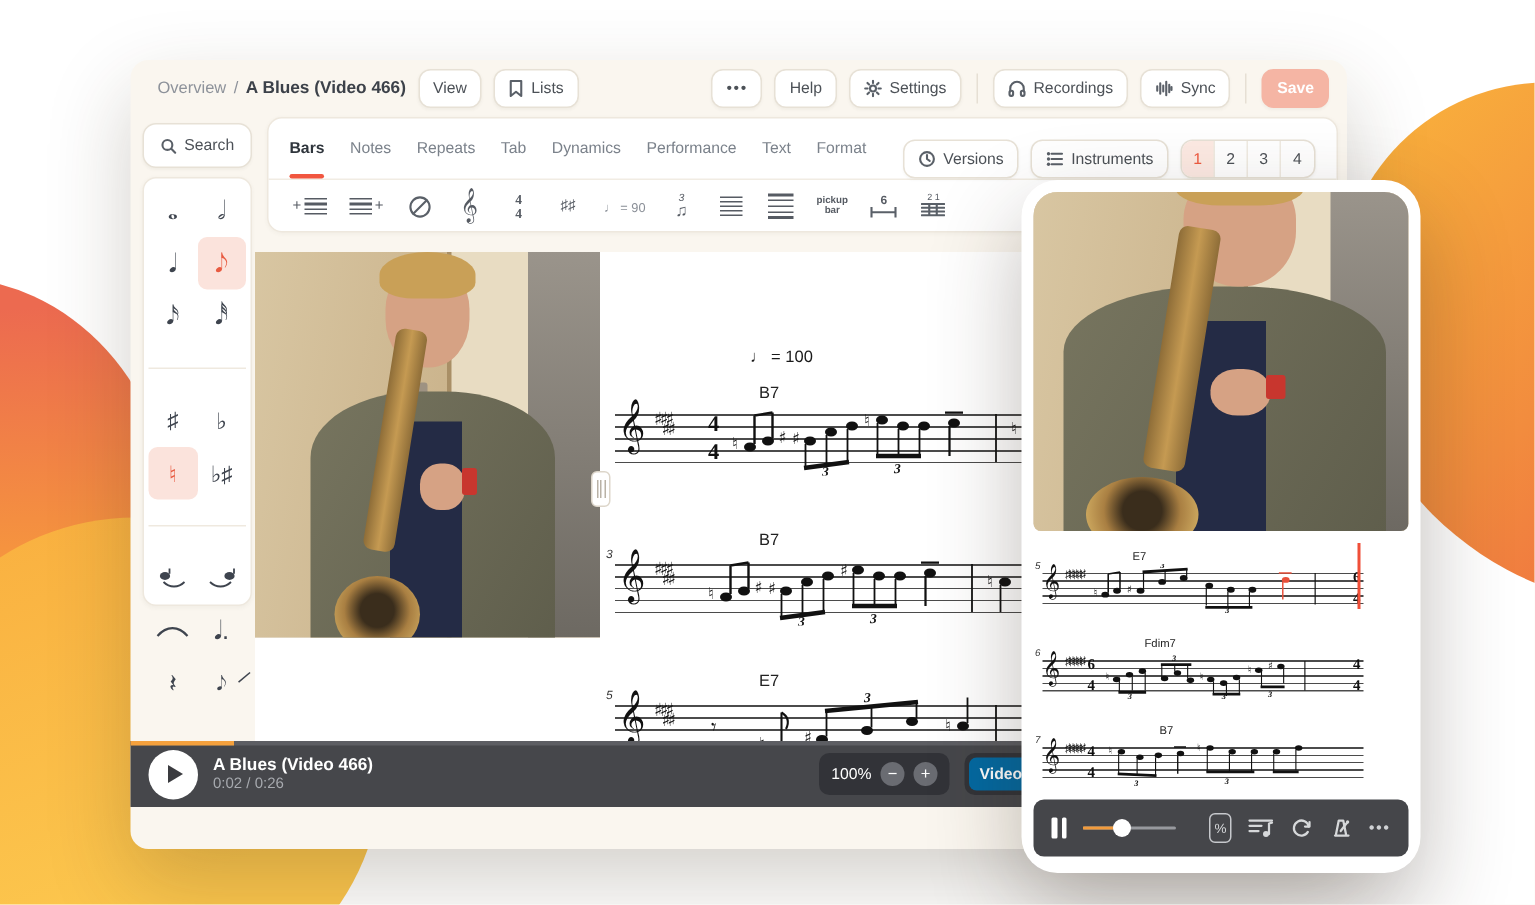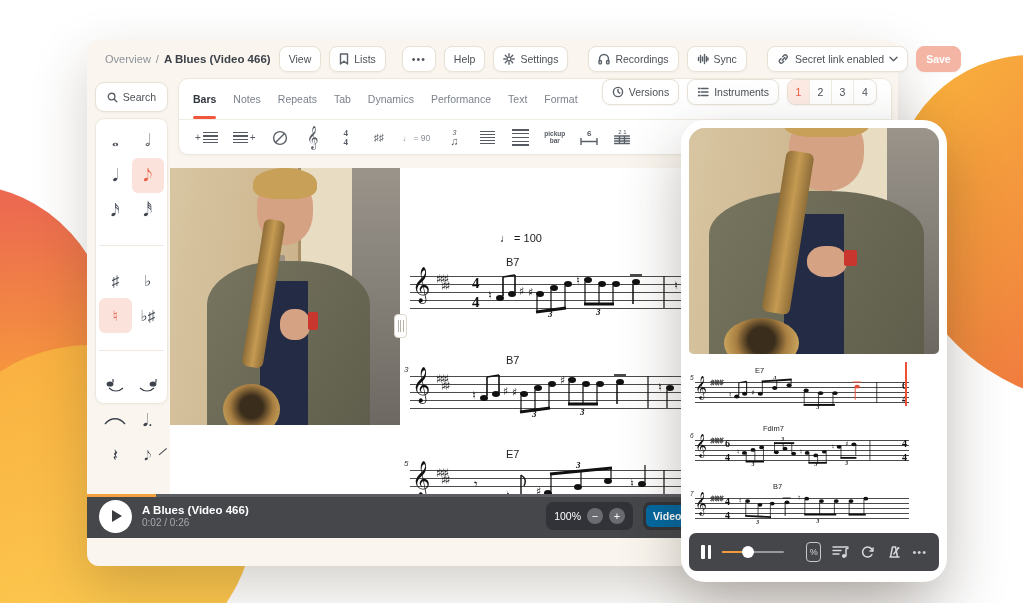--- a/index.html
+++ b/index.html
@@ -45,21 +45,21 @@
     color:#3e444e; border-radius:6px; cursor:pointer; position:relative; }
   .pal-cell.music { font-size:17px; }
   .pal-cell.active { background:#fbe3dc; color:#e85b41; }
   .pal-div { grid-column:1 / span 2; height:1px; background:#efe9df; align-self:center; }
   .grace-slash { position:absolute; width:10px; height:1.4px; background:#3e444e;
     transform:rotate(-40deg); left:26px; top:13px; }
 
   
   .main-card { position:absolute; left:91px; top:38px; width:714px; height:77px; background:#fff;
     border:1px solid #eee8de; border-radius:10px; box-shadow:0 1px 3px rgba(80,70,50,.05); }
-  .tabs-row { display:flex; align-items:flex-start; height:40px; padding:0 14px; gap:17px; }
+  .tabs-row { display:flex; align-items:flex-end; height:40px; padding:0 14px; gap:17px; }
   .tab { font-size:10.5px; color:#7b828b; cursor:pointer; position:relative; height:100%;
     display:flex; align-items:center; white-space:nowrap; }
   .tab.active { color:#2f353c; font-weight:bold; }
   .tab.active::after { content:""; position:absolute; left:0; right:0; bottom:0; height:3px;
     background:#f1563f; border-radius:2px; }
   .tabs-right { margin-left:auto; display:flex; align-items:center; gap:8px; }
   .seg { display:flex; border:1px solid #e7e1d6; border-radius:8px; overflow:hidden;
     box-shadow:0 1px 2px rgba(80,70,50,.05); background:#fff; }
   .seg-cell { width:22px; height:24px; display:flex; align-items:center; justify-content:center;
     font-size:10.5px; color:#4c5157; border-right:1px solid #f0ebe2; cursor:pointer; }
@@ -249,29 +249,20 @@
         </svg>
         <span>Recordings</span>
       </button>
       <button class="btn">
         <svg width="12" height="12" viewBox="0 0 12 12">
           <path class="icon-stroke" d="M1.5 4.5v3M3.5 2.5v7M5.5 4v4M7.5 1.5v9M9.5 3.5v5M11 5v2"></path>
         </svg>
         <span>Sync</span>
       </button>
       <div class="sep"></div>
-      <button class="btn">
-        <svg width="13" height="12" viewBox="0 0 13 12">
-          <path class="icon-stroke" d="M5.2 7.2 8 4.4M4 5.5 2.6 6.9a2 2 0 0 0 2.8 2.8L6.8 8.3M8.5 6.5l1.4-1.4A2 2 0 0 0 7.1 2.3L5.7 3.7"></path>
-        </svg>
-        <span>Secret link enabled</span>
-        <svg width="9" height="6" viewBox="0 0 9 6">
-            <path class="icon-stroke" d="M1 1.2 4.5 4.8 8 1.2"></path>
-          </svg>
-      </button>
       <button class="btn btn-save">
         <span>Save</span>
       </button>
     </div>
 
     <div class="search-card">
       <button class="btn">
         <svg width="11" height="11" viewBox="0 0 11 11">
           <circle class="icon-stroke" cx="4.6" cy="4.6" r="3.3"></circle>
             <path class="icon-stroke" d="m7.2 7.2 2.6 2.6"></path>

